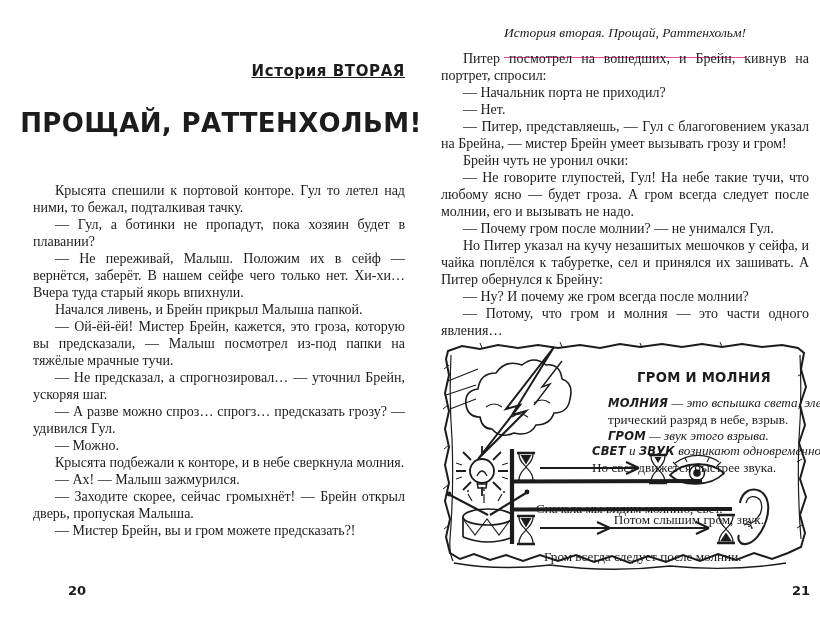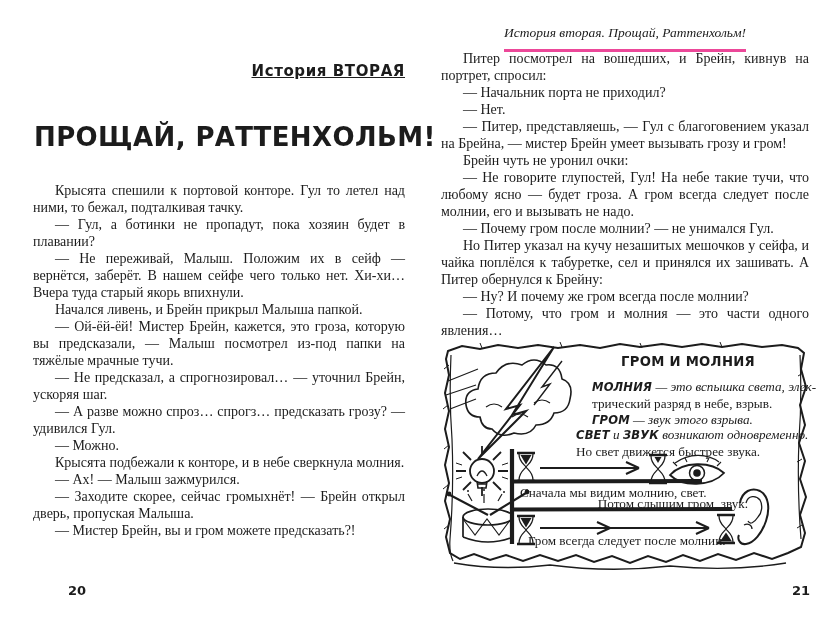--- a/index.html
+++ b/index.html
@@ -2,34 +2,34 @@
 <html lang="ru"><head>
 <meta charset="utf-8">
 <style>
   html,body{margin:0;padding:0;background:#fff;}
   .stage{position:relative;width:820px;height:636px;background:#ffffff;color:#1c1c1c;
          font-family:"Liberation Serif",serif;overflow:hidden;}
   .abs{position:absolute;}
   .hand{font-family:"DejaVu Sans",sans-serif;font-weight:700;}
   
   .kicker{left:33px;top:62px;width:372px;text-align:right;font-size:15px;letter-spacing:.6px;text-decoration:underline;}
-  .chapter-title{left:18px;top:106px;width:402px;text-align:left;font-size:26px;letter-spacing:.4px;margin:16px;}
+  .chapter-title{left:18px;top:106px;width:402px;text-align:center;font-size:26px;letter-spacing:.4px;margin:2px;}
   .body-col{width:372px;font-size:14px;line-height:17px;text-align:justify;}
   .body-col p{margin:0;text-indent:22px;}
   .left-col{left:33px;top:182px;}
   .right-col{left:441px;top:50px;width:368px;}
   .running-header{left:441px;top:25px;width:368px;text-align:center;font-style:italic;font-size:13.5px;}
-  .running-header span{border-bottom:3px solid #ec4899;padding-bottom:9px;}
+  .running-header span{border-bottom:1px solid #ec4899;padding-bottom:17px;}
   .pagenum{top:583px;font-size:13px;}
   .pn-left{left:32px;margin-left:36px;}
   .pn-right{left:766px;width:44px;text-align:right;}
   
   .infobox{left:440px;top:339px;width:372px;height:244px;}
   .infobox svg{position:absolute;left:0;top:0;}
-  .infobox .txt{position:absolute;font-size:13.2px;line-height:16.5px;margin:0;}
+  .infobox .txt{position:absolute;font-size:13.2px;line-height:16.5px;margin:16px;}
   .ib-title{left:140px;top:15px;width:216px;text-align:center;font-size:18px;letter-spacing:.3px;}
   .ib-def{left:152px;top:40px;width:232px;}
   .ib-fact{left:136px;top:88px;width:250px;}
   .cap-light{left:80px;top:146px;width:250px;white-space:nowrap;}
   .cap-sound{left:80px;top:157px;width:228px;text-align:right;white-space:nowrap;}
   .cap-rule{left:88px;top:194px;width:250px;white-space:nowrap;}
   .term{font-family:"DejaVu Sans",sans-serif;font-weight:700;font-size:11.5px;letter-spacing:.2px;}
   .nowrap{white-space:nowrap;font-style:italic;}
   .ink{stroke:#1c1c1c;fill:none;}
 </style>

